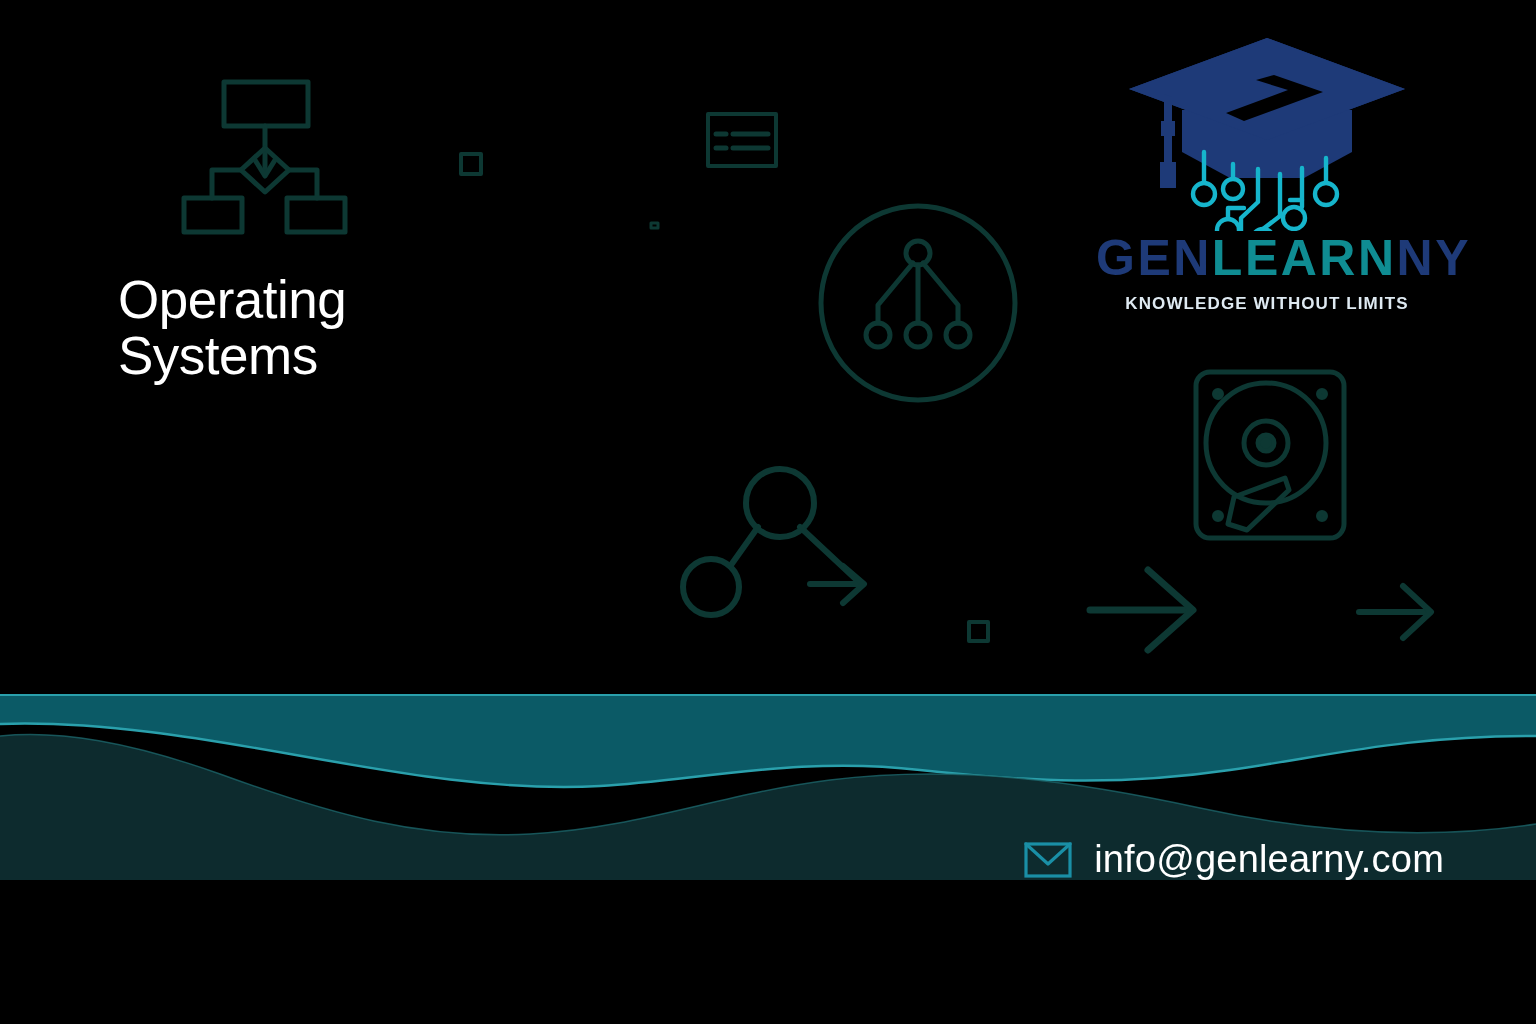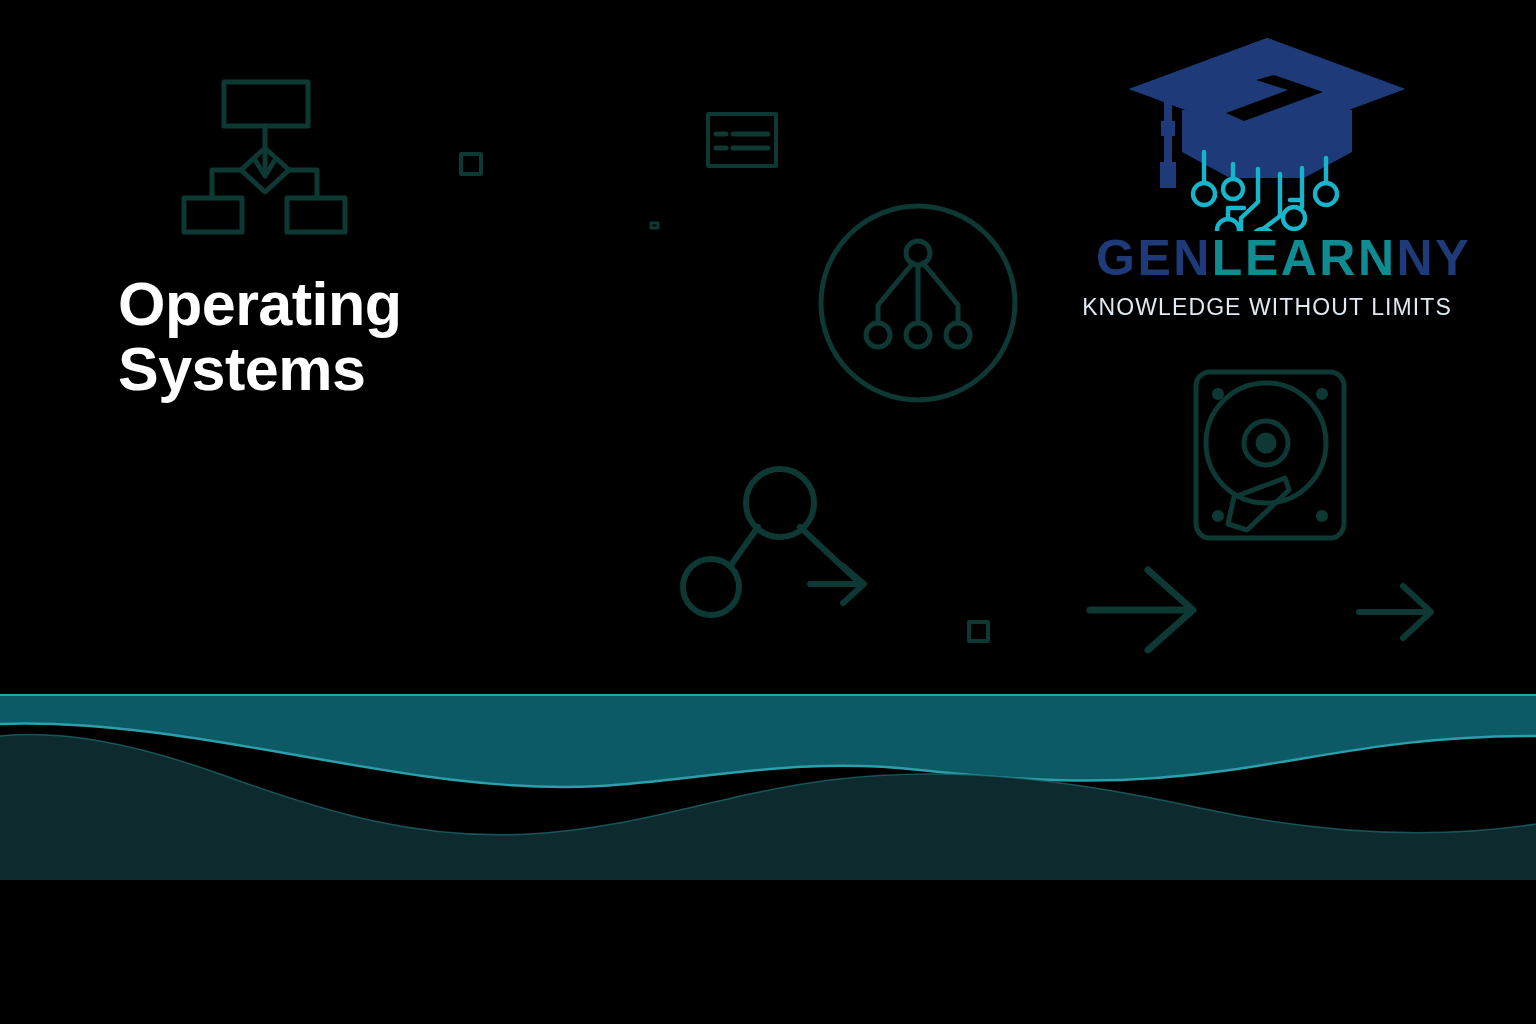--- a/index.html
+++ b/index.html
@@ -32,22 +32,22 @@
   }
 
   
   #text-block {
     position:absolute;
     left:118px; top:272px;
     width:640px;
   }
   #course-title {
     color:#ffffff;
-    font-size:61px;
-    font-weight:bold;
+    font-size:53px;
+    font-weight:normal;
     line-height:1.06;
     letter-spacing:-0.5px;
     white-space:pre-line;
   }
   #course-subtitle {
     margin-top:46px;
     color:#f2f2f2;
     font-size:35px;
     font-weight:normal;
     line-height:1.36;
@@ -71,22 +71,22 @@
     line-height:1;
     white-space:nowrap;
     margin-left:14px;
   }
   .wm-gen   { color:#1e3a78; }
   .wm-learn { color:#0f8c92; }
   .wm-ny    { color:#1e3a78; }
   #logo-tagline {
     margin-top:11px;
     color:#dfeaf2;
-    font-size:23px;
-    font-weight:normal;
+    font-size:17px;
+    font-weight:bold;
     letter-spacing:1.1px;
     white-space:nowrap;
   }
 
   
   #email-row {
     position:absolute;
     right:92px; top:838px;
     display:flex;
     align-items:center;
@@ -249,14 +249,21 @@
       </g>
     </svg>
 
     <div id="logo-wordmark">
       <span class="wm-gen">GEN</span><span class="wm-learn">LEARN</span><span class="wm-ny">NY</span>
     </div>
 
     <div id="logo-tagline">KNOWLEDGE WITHOUT LIMITS</div>
   </div>
 
+  <div id="email-row">
+    <svg width="48" height="36" viewBox="0 0 48 36">
+      <rect x="2" y="2" width="44" height="32" fill="none" stroke="#1a8fa6" stroke-width="3.2"></rect>
+      <path d="M2 2 L24 22 L46 2" fill="none" stroke="#1a8fa6" stroke-width="3.2" stroke-linecap="round" stroke-linejoin="round"></path>
+    </svg>
+    <span id="email-text">info@genlearny.com</span>
+  </div>
 
 </div>
 
 </body></html>

